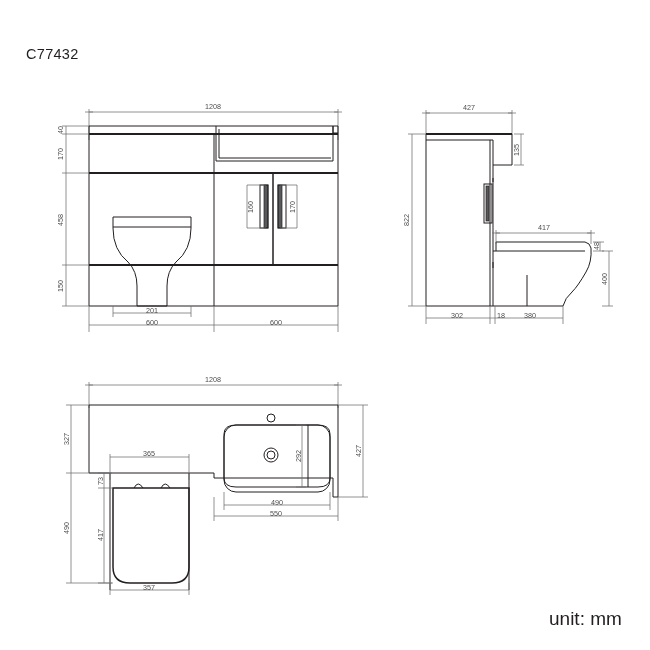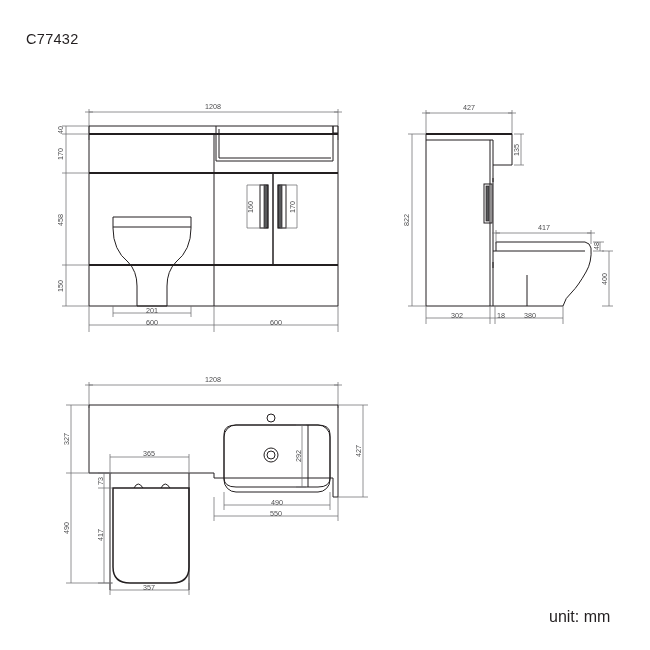--- a/index.html
+++ b/index.html
@@ -7,30 +7,30 @@
   body{
     width:650px;height:650px;
     background:#ffffff;
     font-family:"Liberation Sans", sans-serif;
     overflow:hidden;
     position:relative;
   }
   #sheet{position:absolute;left:0;top:0;width:650px;height:650px;}
   .title{
     position:absolute;
-    left:26px;top:31px;
+    left:26px;top:46px;
     font-size:14.5px;
     color:#231f20;
     letter-spacing:.3px;
     white-space:nowrap;
   }
   .unit{
     position:absolute;
     left:549px;top:608px;
-    font-size:16px;
+    font-size:19px;
     color:#231f20;
     white-space:nowrap;
   }
   svg{position:absolute;left:0;top:0;width:650px;height:650px;display:block;}
   .obj{fill:none;stroke:#231f20;stroke-width:1;}
   .objthick{fill:none;stroke:#231f20;stroke-width:2.1;}
   .objmed{fill:none;stroke:#231f20;stroke-width:1.5;}
   .dim{fill:none;stroke:#6d6e71;stroke-width:.75;}
   .dimtxt{
     font-family:"Liberation Sans", sans-serif;

